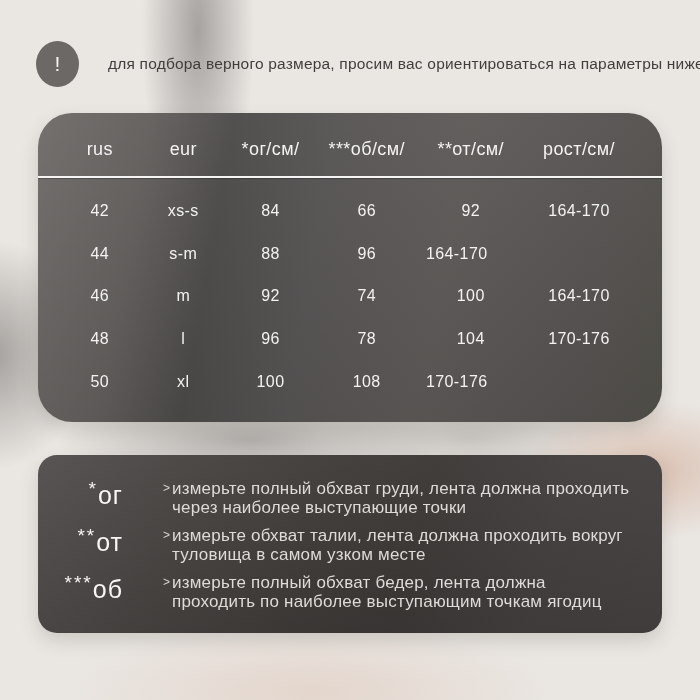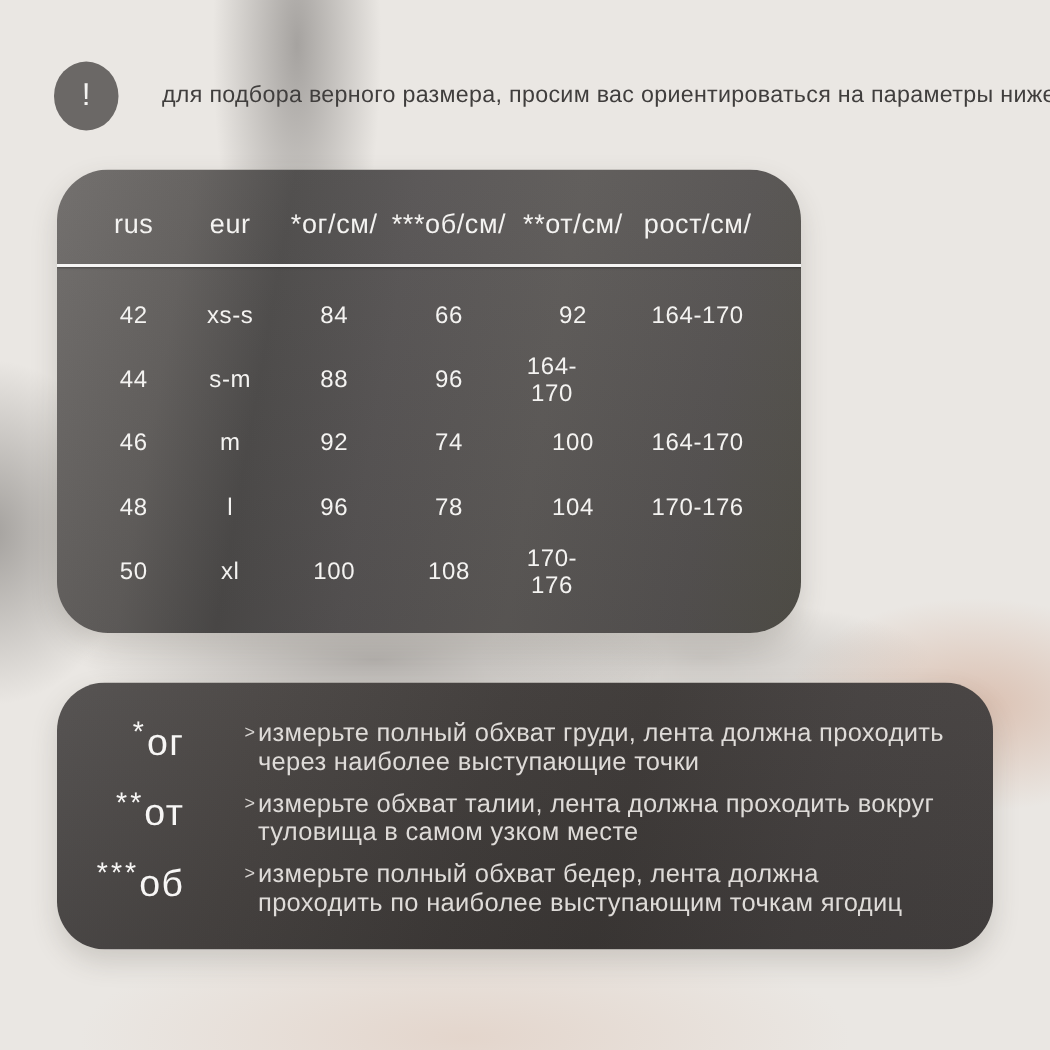--- a/index.html
+++ b/index.html
@@ -51,21 +51,21 @@
     font-size: 15.5px;
     letter-spacing: 0.2px;
     color: #403e3d;
     white-space: nowrap;
   }
 
   
   .table-panel {
     position: absolute;
     left: 38px; top: 113px;
-    width: 496px; height: 309px;
+    width: 624px; height: 309px;
     border-radius: 34px;
     background-image:
       linear-gradient(to bottom, rgba(255,255,255,0.03), rgba(0,0,0,0.07)),
       linear-gradient(100deg, #6f6c6a 0%, #625f5d 17%, #4d4b4a 29%, #575454 44%, #5d5a58 64%, #565352 85%, #525049 100%);
     box-shadow: 0 8px 18px rgba(70,64,58,0.18);
     color: #f4f3f1;
     overflow: hidden;
   }
   .t-grid {
     display: grid;
@@ -82,21 +82,21 @@
     box-shadow: 0 1px 1px rgba(0,0,0,0.25);
   }
   .tbody { padding-top: 12px; }
   .t-row { height: 42.6px; font-size: 16px; }
 
   
   .legend-panel {
     position: absolute;
     left: 38px; top: 455px;
     width: 624px; height: 178px;
-    border-radius: 32px;
+    border-radius: 19px;
     background-image:
       linear-gradient(to bottom, rgba(255,255,255,0.02), rgba(0,0,0,0.10)),
       linear-gradient(105deg, #545150 0%, #4a4644 22%, #413d3b 45%, #3e3a38 60%, #454140 80%, #474342 100%);
     box-shadow: 0 8px 18px rgba(70,64,58,0.18);
     padding: 24px 30px 0 0;
     color: #f7f6f5;
   }
   .legend-item {
     display: flex;
     align-items: flex-start;

